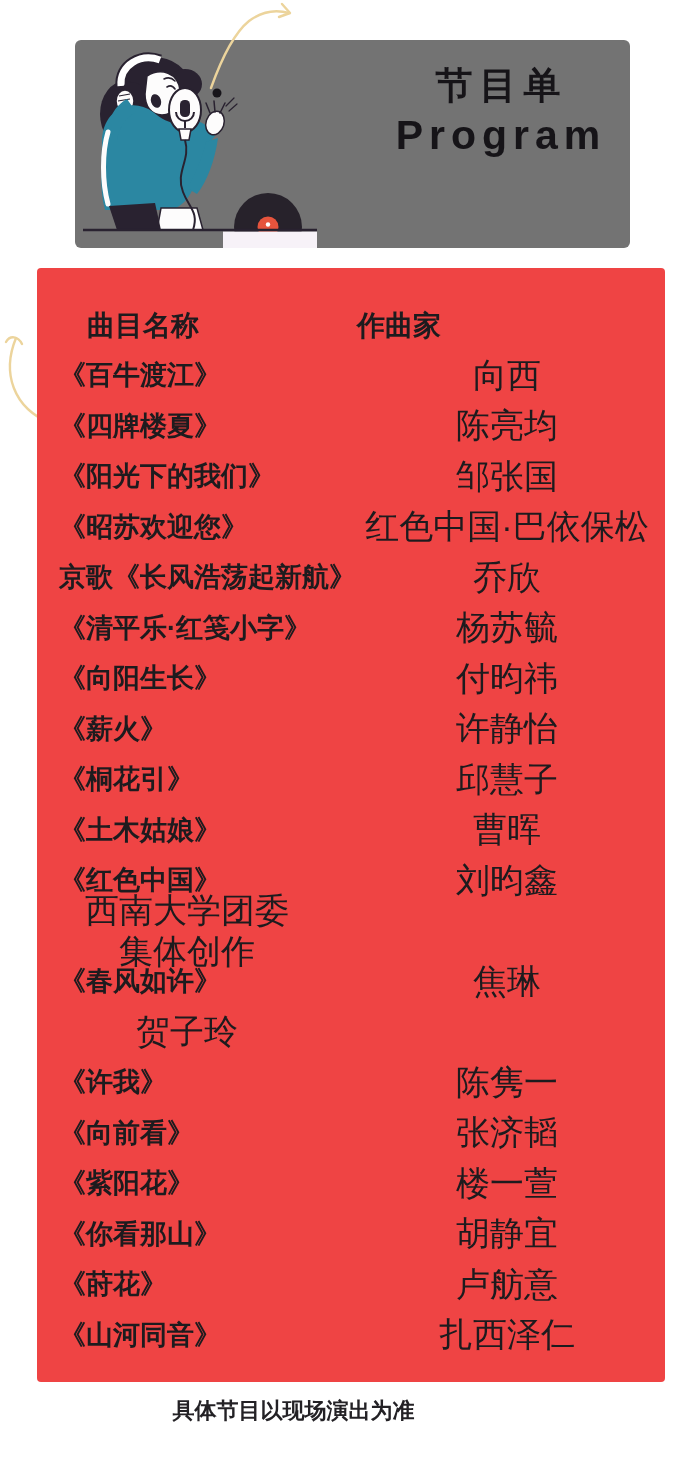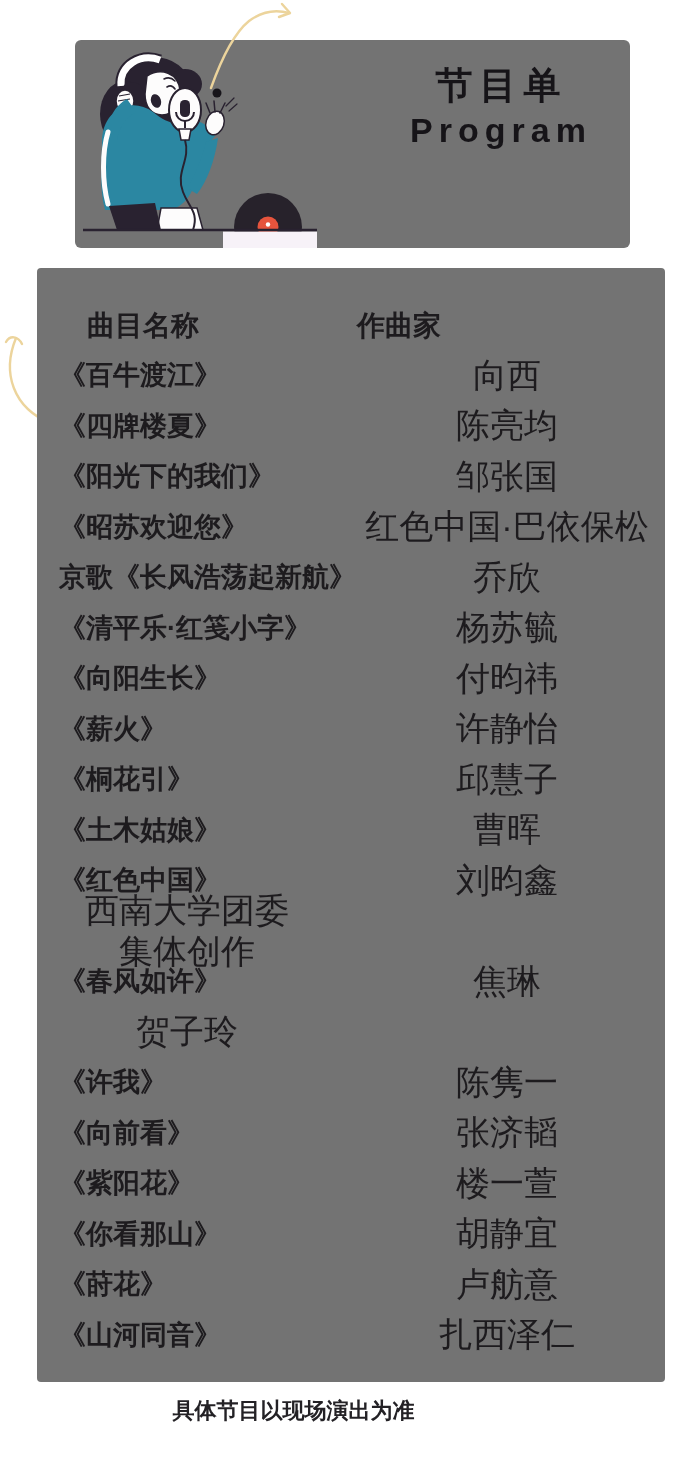--- a/index.html
+++ b/index.html
@@ -20,29 +20,29 @@
   .header-illustration { position: absolute; left: 0; top: 0; }
   .titles {
     position: absolute; right: 12px; top: 24px;
     width: 240px; text-align: center;
   }
   .title-cn {
     font-size: 37px; font-weight: bold; letter-spacing: 7px;
     color: #161418; line-height: 1.2; padding-left: 7px;
   }
   .title-en {
-    font-size: 34px; font-weight: bold; letter-spacing: 6px;
+    font-size: 41px; font-weight: bold; letter-spacing: 6px;
     color: #161418; line-height: 1.35; padding-left: 6px;
   }
 
   
   .program-card {
     position: absolute; left: 37px; top: 268px;
     width: 628px; height: 1114px;
-    background: #737373; border-radius: 4px;
+    background: #ef4444; border-radius: 4px;
   }
   .col-heads {
     display: flex; align-items: center;
     padding-top: 38px; height: 78px;
   }
   .col-head-song {
     flex: 1; padding-left: 50px;
     font-size: 28px; font-weight: bold;
   }
   .col-head-composer {

